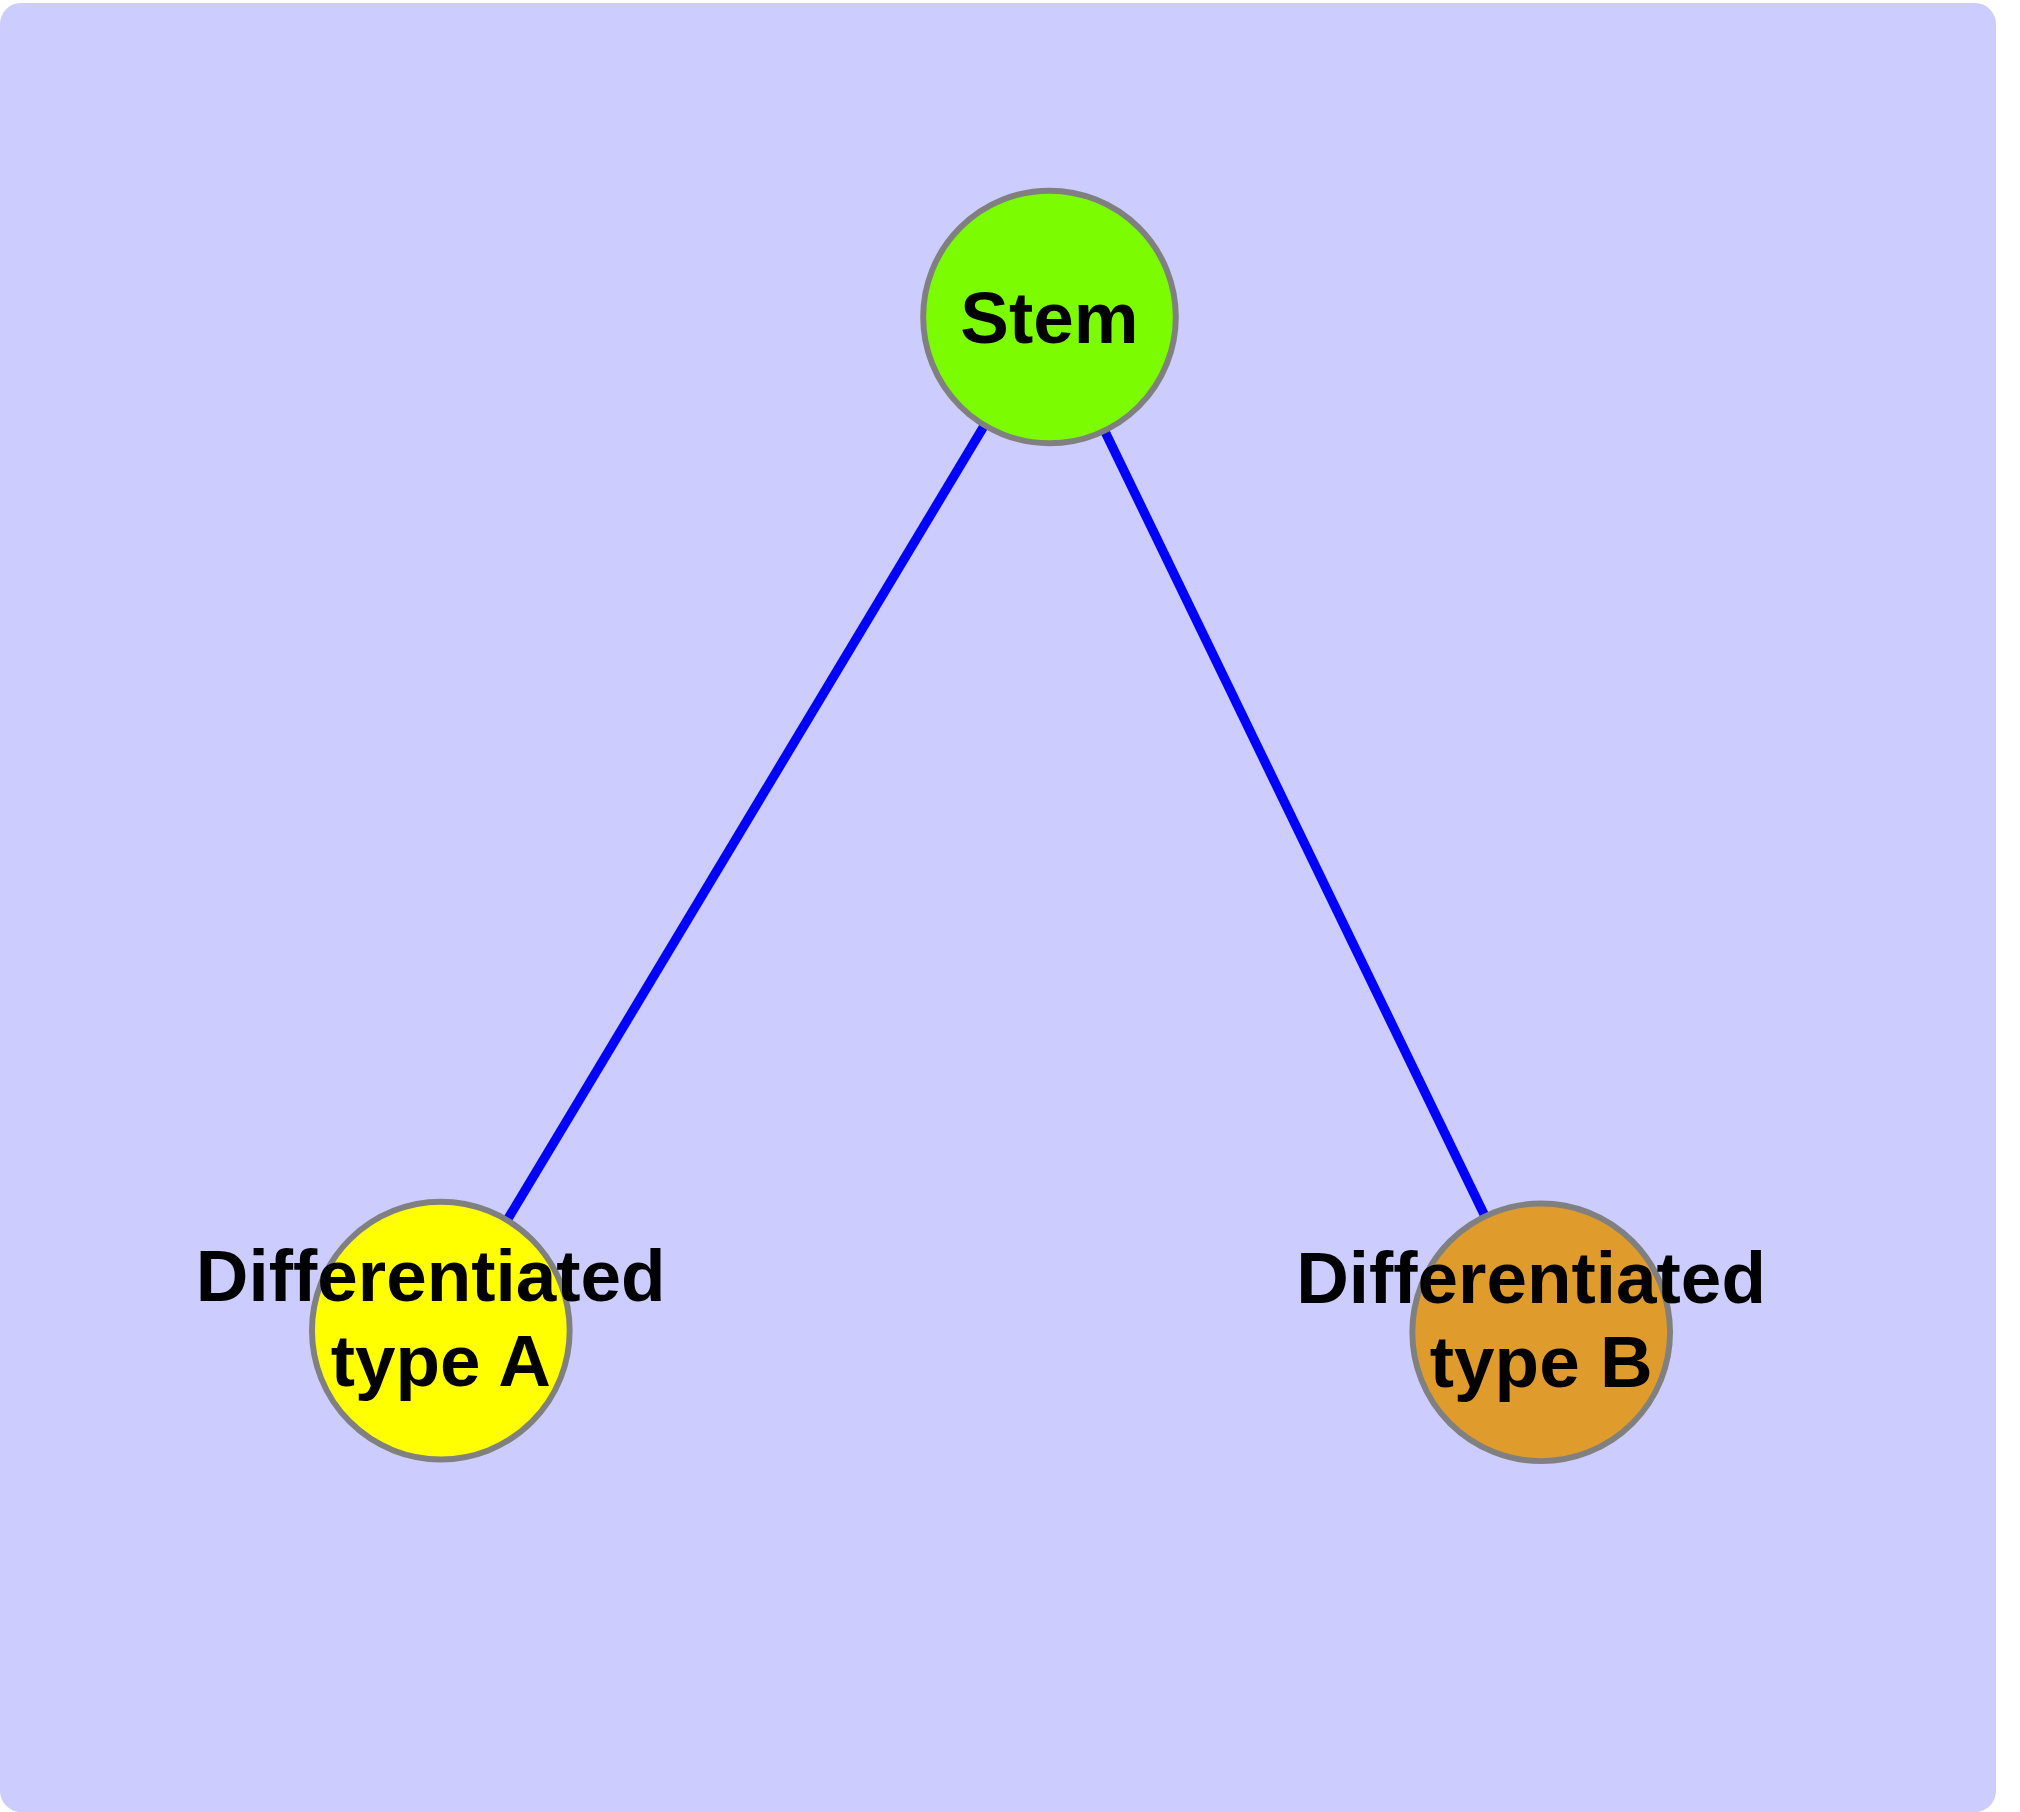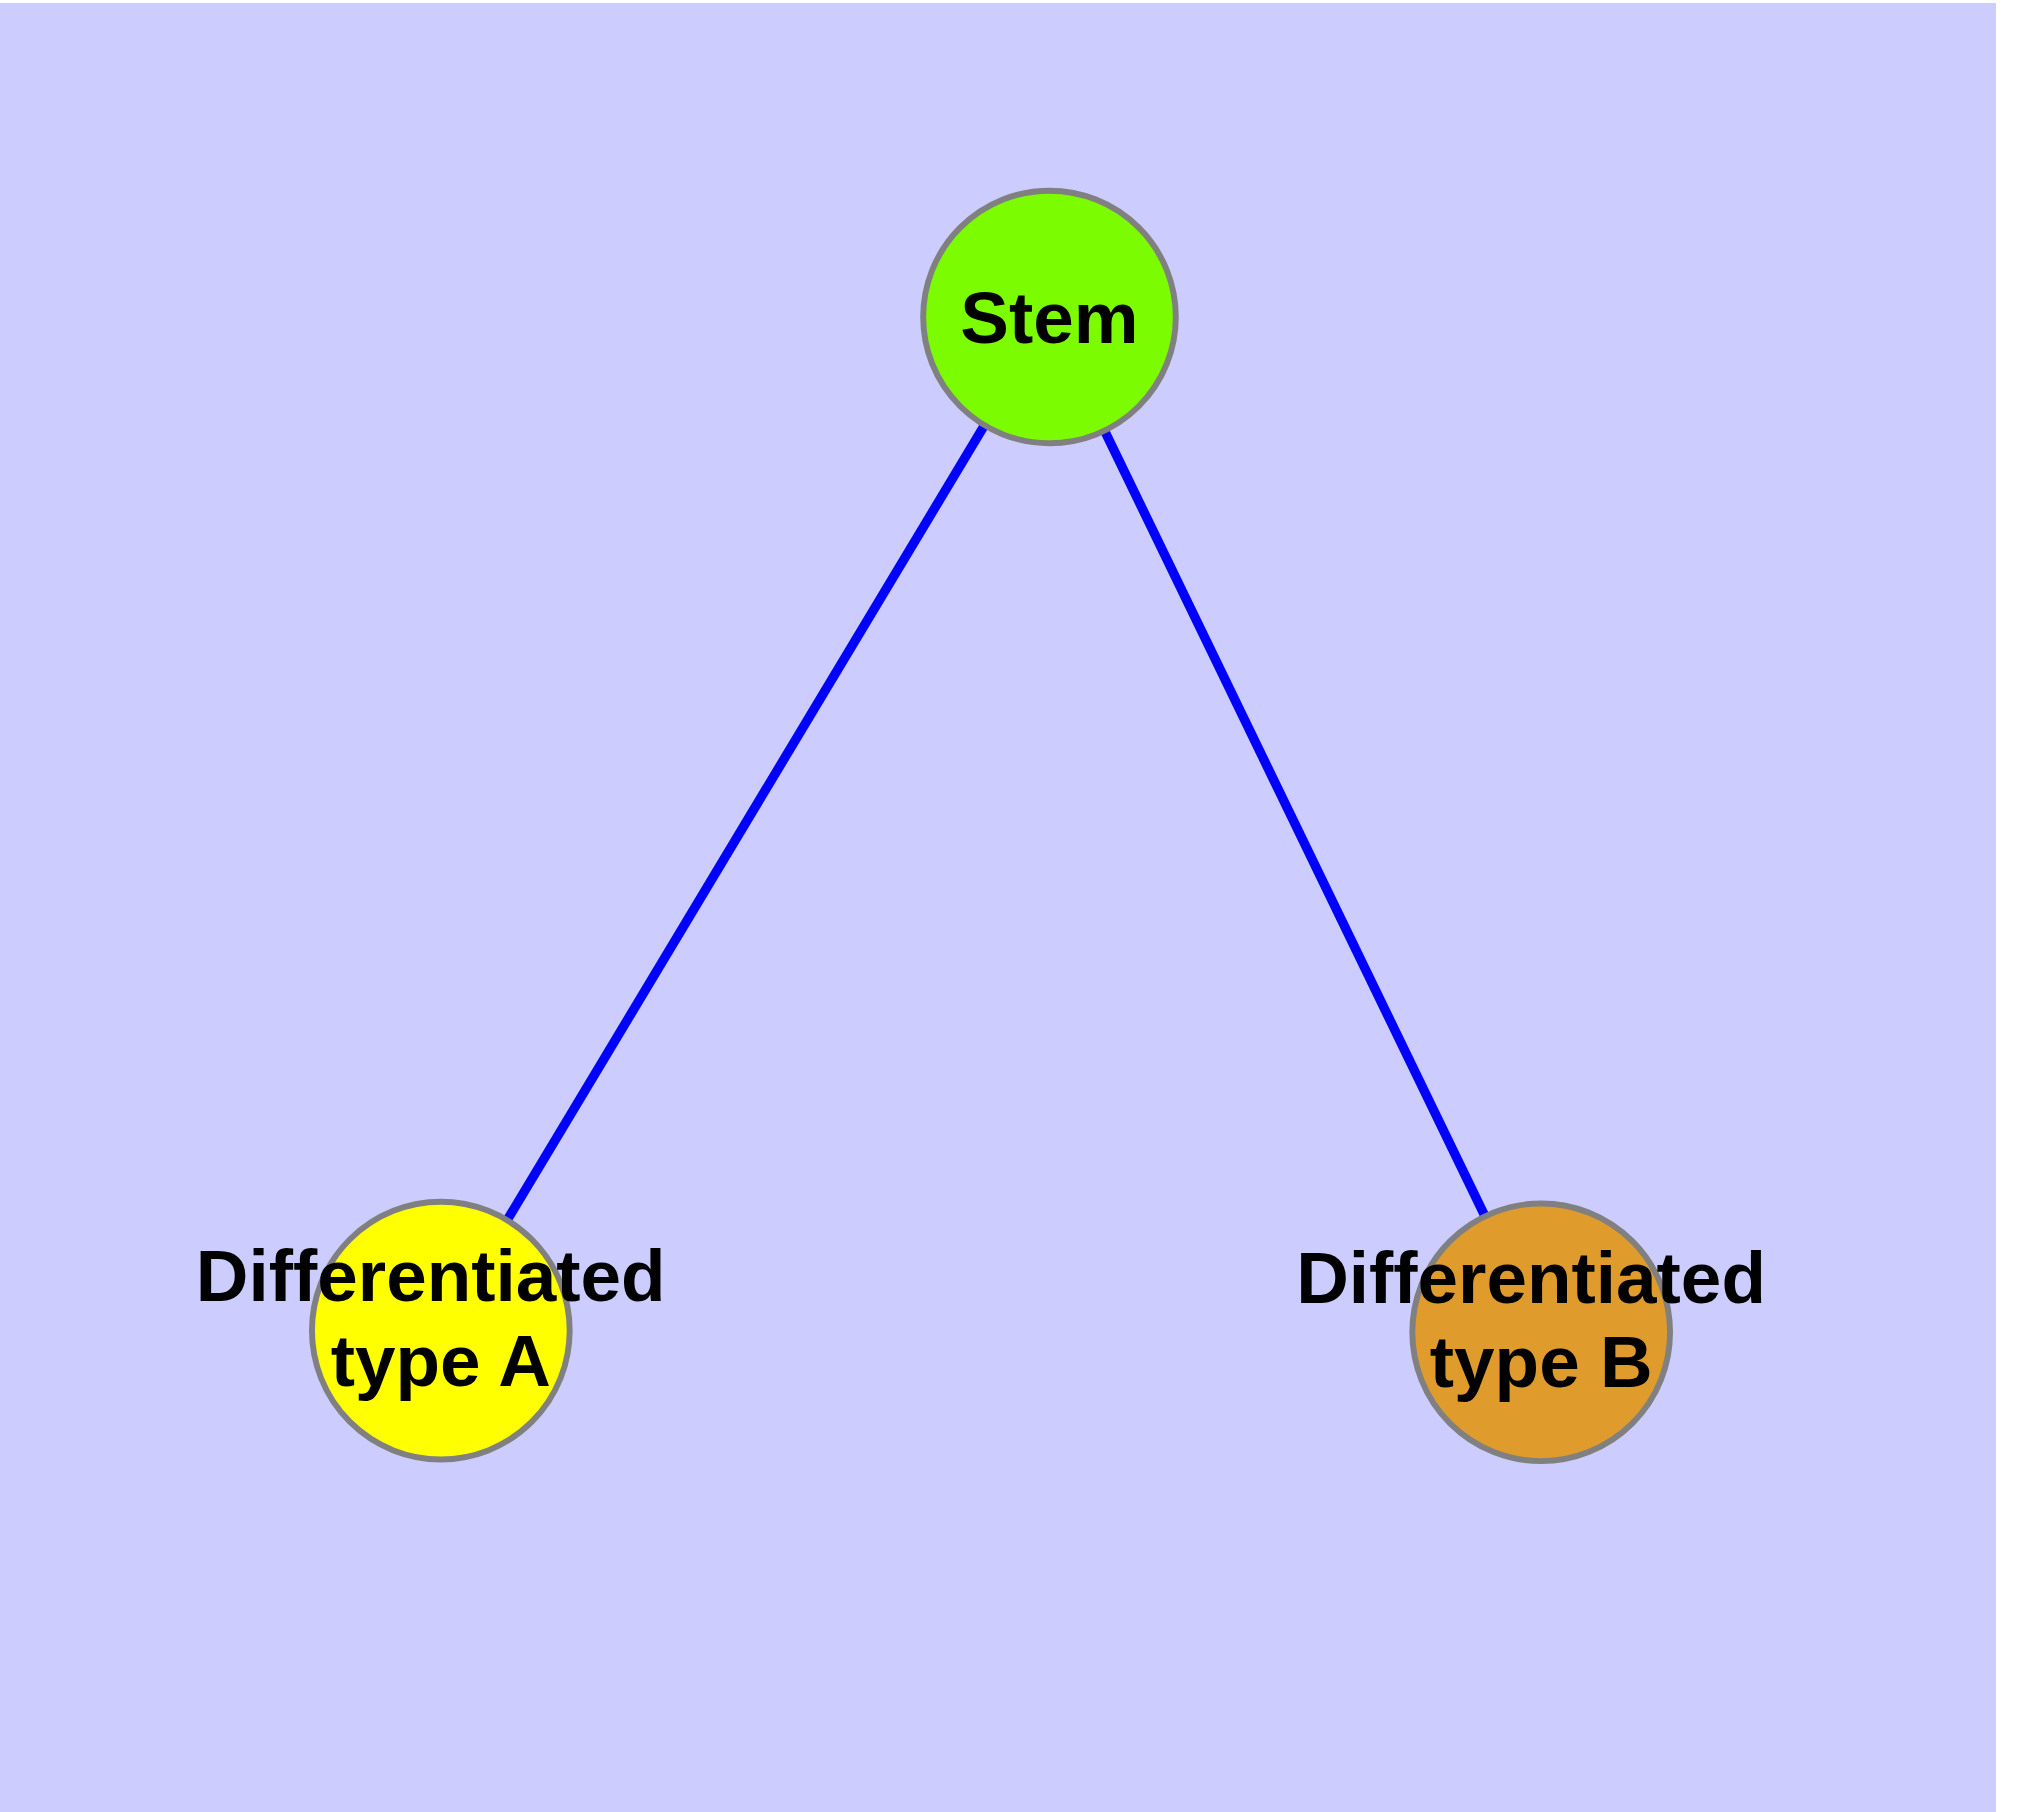--- a/index.html
+++ b/index.html
@@ -20,20 +20,21 @@
     background: #ffffff;
   }
   #plot-area {
     position: absolute;
     left: 0px;
     top: 3.4px;
     width: 1996px;
     height: 1809px;
     background: #ccccff;
     overflow: hidden;
+    border-radius: 21px;
   }
   #graph-svg {
     position: absolute;
     left: 0;
     top: -3.4px;
     width: 2021px;
     height: 1812px;
     display: block;
   }
   .node-label {

